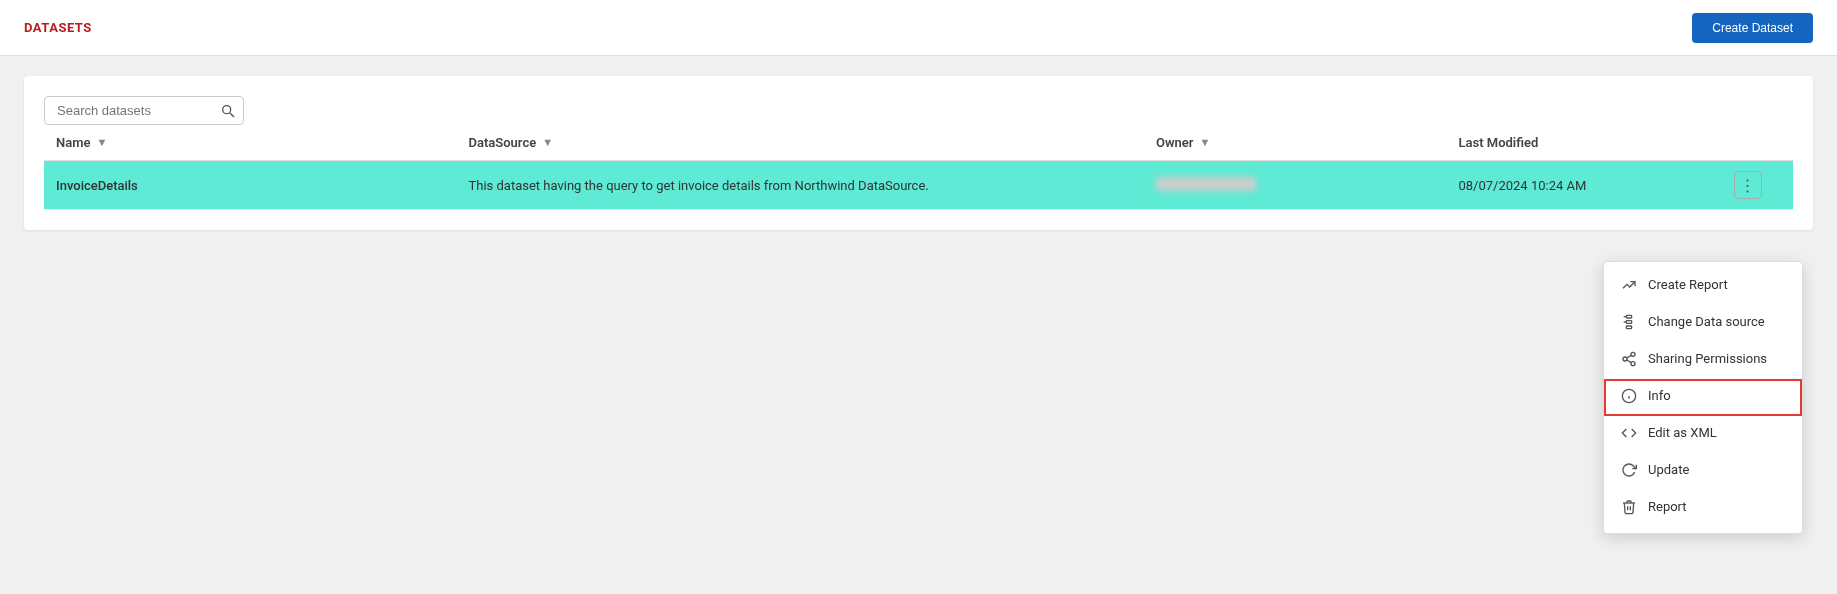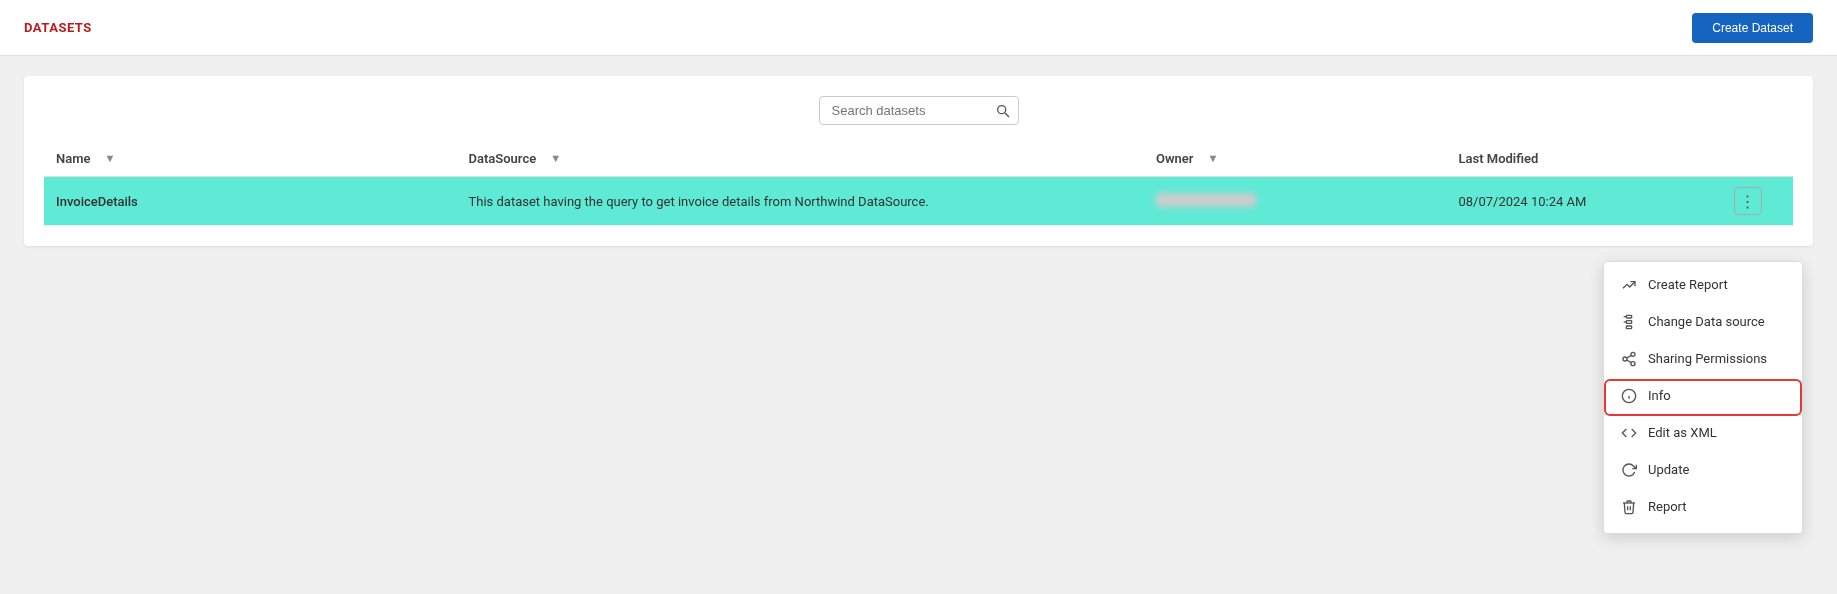--- a/index.html
+++ b/index.html
@@ -51,22 +51,21 @@
     .card {
       background: #fff;
       border-radius: 4px;
       padding: 20px;
       box-shadow: 0 1px 3px rgba(0,0,0,0.08);
       position: relative;
     }
 
     .search-bar-row {
       display: flex;
-      justify-content: center;
-      margin-bottom: 16px;
+      justify-content: flex-start;
     }
 
     .search-wrapper {
       position: relative;
       display: flex;
       align-items: center;
     }
 
     .search-input {
       border: 1px solid #ccc;
@@ -103,21 +102,21 @@
       text-align: left;
       font-size: 13px;
       font-weight: 600;
       color: #444;
       padding: 10px 12px;
     }
 
     .th-inner {
       display: flex;
       align-items: center;
-      gap: 14px;
+      gap: 6px;
     }
 
     .filter-icon {
       font-size: 11px;
       color: #888;
       cursor: pointer;
     }
 
     .data-table tbody tr {
       border-bottom: 1px solid #f0f0f0;
@@ -202,21 +201,20 @@
       padding: 9px 16px;
       font-size: 13px;
       color: #333;
       cursor: pointer;
       white-space: nowrap;
     }
 
     .menu-item.highlighted-item {
       outline: 2px solid #e53935;
       outline-offset: -2px;
-      border-radius: 6px;
     }
 
     .menu-icon {
       font-size: 14px;
       color: #555;
       width: 18px;
       text-align: center;
       flex-shrink: 0;
     }
 

